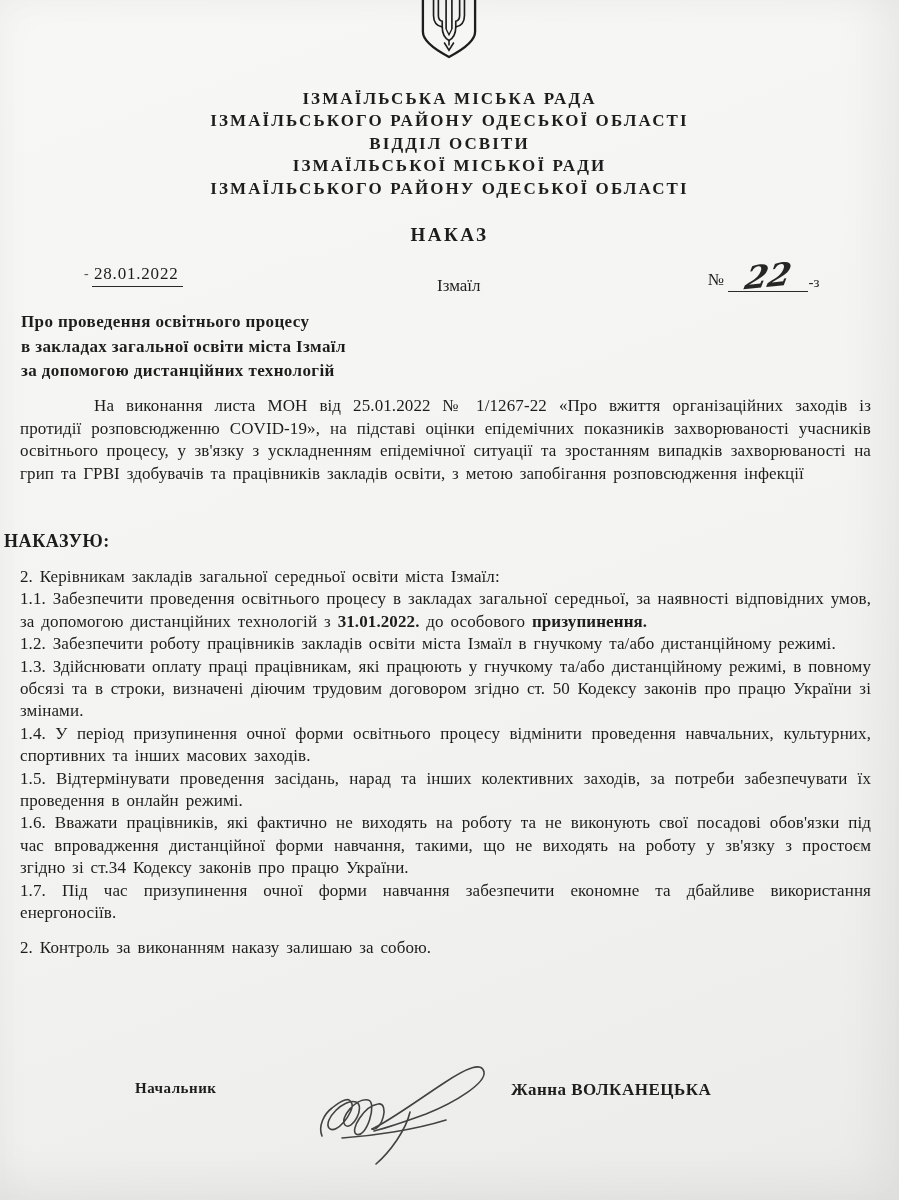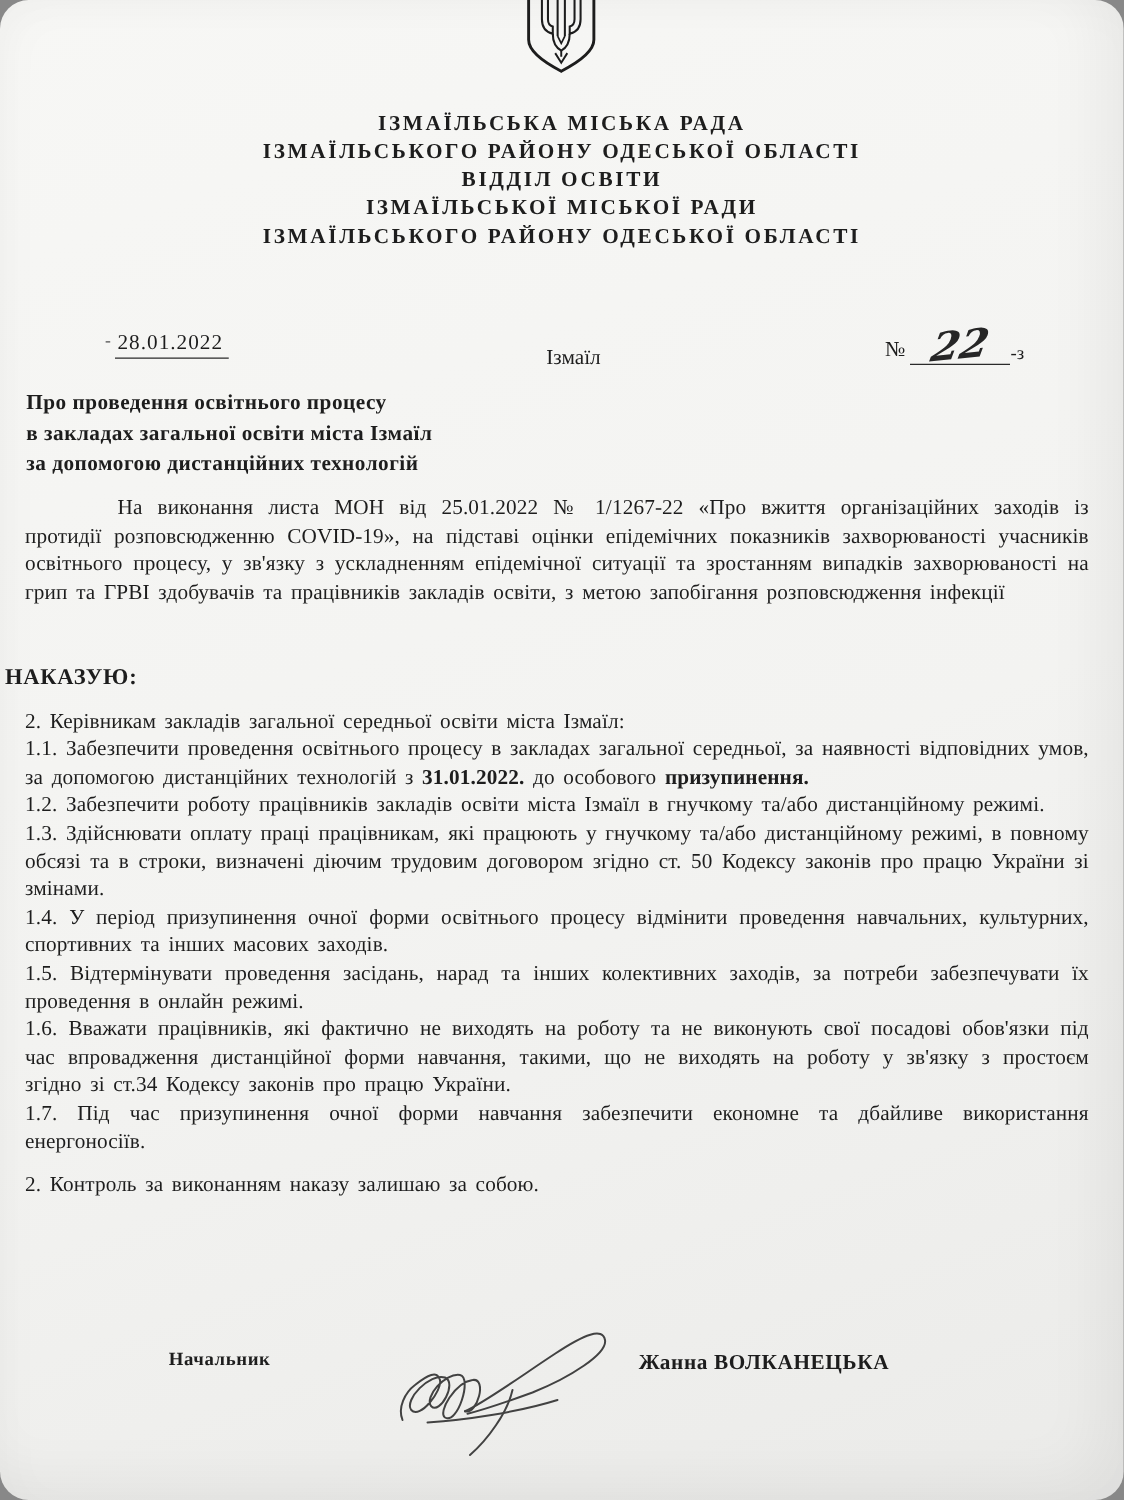--- a/index.html
+++ b/index.html
@@ -5,21 +5,20 @@
   html,body{margin:0;padding:0;background:#888;}
   .page{
     position:relative;
     width:899px;height:1200px;
     margin:0 auto;
     background:linear-gradient(160deg,#f7f7f5 0%,#f3f3f1 55%,#ebebe9 100%);
     box-shadow:inset -20px -16px 46px rgba(0,0,0,0.05), inset 10px 8px 34px rgba(0,0,0,0.02);
     overflow:hidden;
     font-family:"Liberation Serif","DejaVu Serif",serif;
     color:#1d1d1d;
-    border-radius:23px;
   }
   .emblem{position:absolute;left:420px;top:-14px;}
   .org-header{position:absolute;top:88px;left:0;width:899px;text-align:center;}
   .org-line{font-weight:bold;font-size:17px;line-height:22.4px;letter-spacing:2.1px;}
   .doc-title{
     position:absolute;top:224px;left:0;width:899px;text-align:center;
     font-weight:bold;font-size:19px;letter-spacing:2.5px;
   }
   .meta-row{position:absolute;top:264px;left:0;width:899px;height:46px;font-size:17px;}
   .date-dash{position:absolute;left:84px;top:2px;color:#555;font-size:14px;}
@@ -73,20 +72,21 @@
   </div>
 
   <div class="org-header">
     <div class="org-line">ІЗМАЇЛЬСЬКА МІСЬКА РАДА</div>
     <div class="org-line">ІЗМАЇЛЬСЬКОГО РАЙОНУ ОДЕСЬКОЇ ОБЛАСТІ</div>
     <div class="org-line">ВІДДІЛ ОСВІТИ</div>
     <div class="org-line">ІЗМАЇЛЬСЬКОЇ МІСЬКОЇ РАДИ</div>
     <div class="org-line">ІЗМАЇЛЬСЬКОГО РАЙОНУ ОДЕСЬКОЇ ОБЛАСТІ</div>
   </div>
 
+  <div class="doc-title">НАКАЗ</div>
 
   <div class="meta-row">
     <span class="date-dash">-</span>
     <span class="order-date">28.01.2022</span>
     <span class="order-place">Ізмаїл</span>
     <span class="order-number"><span>№</span>&nbsp;<span class="num-line"><span class="handnum">22</span></span><span class="num-suffix">-з</span></span>
   </div>
 
   <div class="subject">
     <div class="subject-line">Про проведення освітнього процесу</div>

